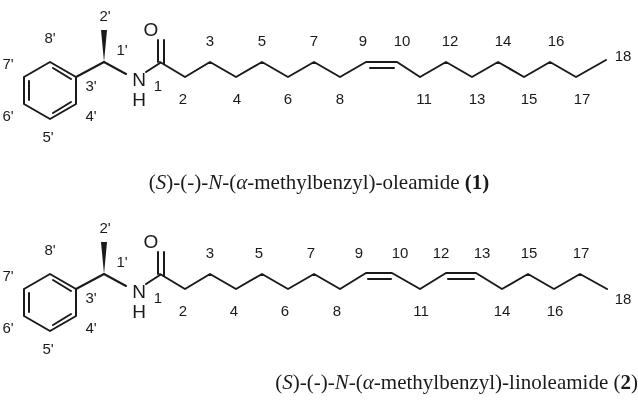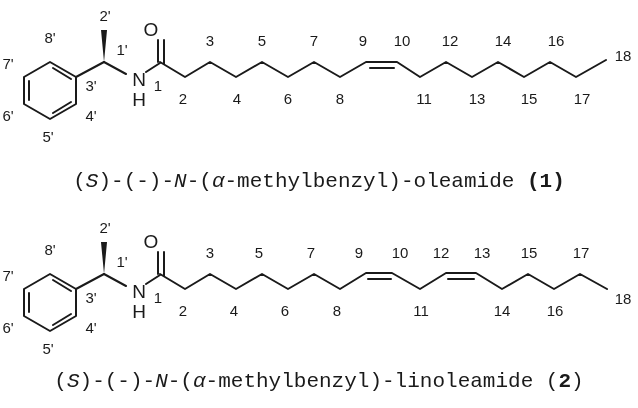--- a/index.html
+++ b/index.html
@@ -1,20 +1,20 @@
 <!DOCTYPE html>
 <html><head>
 <meta charset="utf-8">
 <style>
   html, body { margin:0; padding:0; background:#ffffff; }
   body { width:638px; height:408px; overflow:hidden; position:relative; }
   #canvas { position:absolute; left:0; top:0; width:638px; height:408px; }
   svg text { font-family: "Liberation Sans", sans-serif; fill:#1a1a1a; }
   .caption { position:absolute; left:0; width:638px; text-align:center;
-             font-family: Liberation Mono, monospace; font-size:21px; color:#1a1a1a; }
+             font-family: Liberation Serif, serif; font-size:21px; color:#1a1a1a; }
   .caption i { font-style: italic; }
   .caption b { font-weight: bold; }
 </style>
 </head>
 <body>
 
 <svg id="canvas" width="638" height="408" viewBox="0 0 638 408" xmlns="http://www.w3.org/2000/svg">
 
   <g stroke="#1a1a1a" stroke-width="2" fill="none" stroke-linejoin="round" stroke-linecap="round">
 
@@ -123,13 +123,13 @@
     <text x="502" y="316">14</text>
     <text x="529" y="258">15</text>
     <text x="555" y="316">16</text>
     <text x="581" y="258">17</text>
     <text x="623" y="304">18</text>
   </g>
 </svg>
 
 <div class="caption" style="top:170px;">(<i>S</i>)<span>-(-)-</span><i>N</i><span>-(</span><i>α</i><span>-methylbenzyl)-oleamide </span><b><span>(</span><span>1</span><span>)</span></b></div>
 
-<div class="caption" style="top:370px;">(<i>S</i>)<span>-(-)-</span><i>N</i><span>-(</span><i>α</i><span>-methylbenzyl)-linoleamide </span><span>(</span><b>2</b><span>)</span></div>
+<div class="caption" style="top:370px;text-align:right;">(<i>S</i>)<span>-(-)-</span><i>N</i><span>-(</span><i>α</i><span>-methylbenzyl)-linoleamide </span><span>(</span><b>2</b><span>)</span></div>
 
 </body></html>

